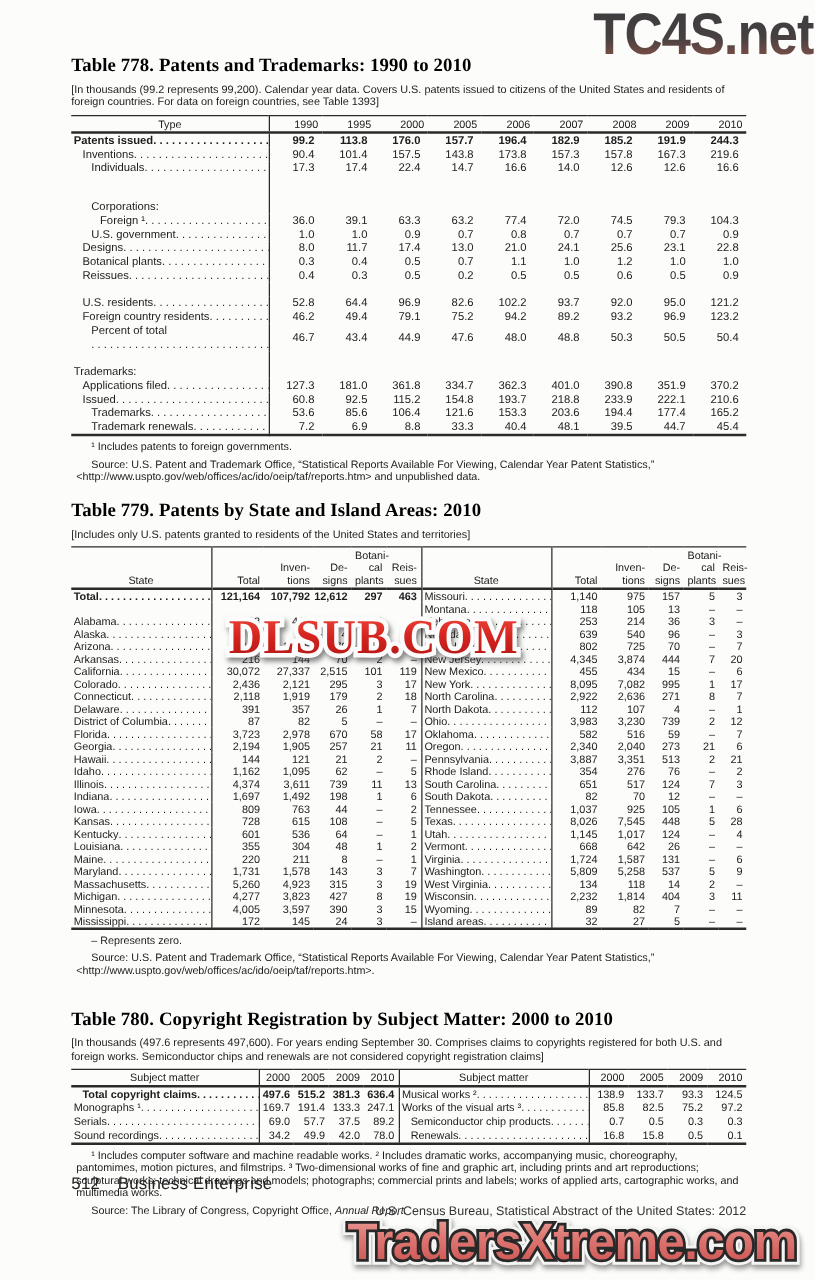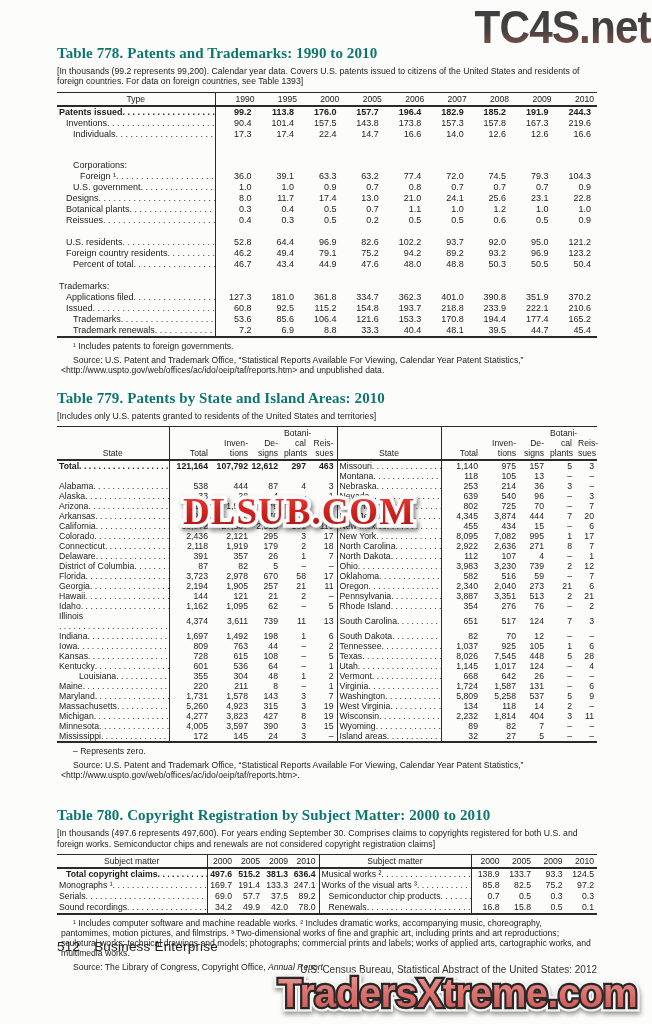--- a/index.html
+++ b/index.html
@@ -6,21 +6,21 @@
   .page {
     position:relative; width:652px; height:1024px; margin:0 auto;
     background:#fcfcfb; overflow:hidden; color:#1c1c1c;
     font-family:"Liberation Sans","DejaVu Sans",sans-serif;
   }
   .content { position:absolute; left:57px; top:0; width:540px; }
 
   .tbl-title {
     font-family:"Liberation Serif","DejaVu Serif",serif;
     font-weight:bold; font-size:15px; line-height:17px; margin:4px 0 4px 0;
-    color:#0f766e; letter-spacing:0.1px;
+    color:#000000; letter-spacing:0.1px;
   }
   .headnote { font-size:8.7px; line-height:10.3px; margin:0 0 5px 0; }
 
   table.data {
     border-collapse:collapse; table-layout:fixed; width:540px;
     border-top:1px solid #2a2a2a; border-bottom:2px solid #2a2a2a;
   }
   table.data thead th {
     font-weight:normal; font-size:8.6px; line-height:9.6px;
     border-bottom:2px solid #2a2a2a; padding:2px 3px 1px 3px;
@@ -331,21 +331,21 @@
               <td class="num">79.1</td>
               <td class="num">75.2</td>
               <td class="num">94.2</td>
               <td class="num">89.2</td>
               <td class="num">93.2</td>
               <td class="num">96.9</td>
               <td class="num">123.2</td>
             </tr>
             <tr>
               <td class="vr">
-                <div class="lab" style="padding-left: 16px;">
+                <div class="lab" style="padding-left: 16px; flex-direction: column;">
                   <span class="t">Percent of total</span>
                   <span class="d"></span>
                 </div>
               </td>
               <td class="num">46.7</td>
               <td class="num">43.4</td>
               <td class="num">44.9</td>
               <td class="num">47.6</td>
               <td class="num">48.0</td>
               <td class="num">48.8</td>
@@ -426,21 +426,21 @@
                 <div class="lab" style="padding-left: 16px;">
                   <span class="t">Trademarks</span>
                   <span class="d"></span>
                 </div>
               </td>
               <td class="num">53.6</td>
               <td class="num">85.6</td>
               <td class="num">106.4</td>
               <td class="num">121.6</td>
               <td class="num">153.3</td>
-              <td class="num">170.8</td>
+              <td class="num">203.6</td>
               <td class="num">194.4</td>
               <td class="num">177.4</td>
               <td class="num">165.2</td>
             </tr>
             <tr>
               <td class="vr">
                 <div class="lab" style="padding-left: 16px;">
                   <span class="t">Trademark renewals</span>
                   <span class="d"></span>
                 </div>
@@ -861,21 +861,21 @@
                 </div>
               </td>
               <td class="num">354</td>
               <td class="num">276</td>
               <td class="num">76</td>
               <td class="num">–</td>
               <td class="num">2</td>
             </tr>
             <tr>
               <td class="vr">
-                <div class="lab" style="padding-left: 2px; flex-direction: column;">
+                <div class="lab" style="padding-left: 2px;">
                   <span class="t">Illinois</span>
                   <span class="d"></span>
                 </div>
               </td>
               <td class="num">4,374</td>
               <td class="num">3,611</td>
               <td class="num">739</td>
               <td class="num">11</td>
               <td class="num vr">13</td>
               <td class="vr">
@@ -981,21 +981,21 @@
                 </div>
               </td>
               <td class="num">1,145</td>
               <td class="num">1,017</td>
               <td class="num">124</td>
               <td class="num">–</td>
               <td class="num">4</td>
             </tr>
             <tr>
               <td class="vr">
-                <div class="lab" style="padding-left: 2px; margin-left: 20px;">
+                <div class="lab" style="padding-left: 2px;">
                   <span class="t">Louisiana</span>
                   <span class="d"></span>
                 </div>
               </td>
               <td class="num">355</td>
               <td class="num">304</td>
               <td class="num">48</td>
               <td class="num">1</td>
               <td class="num vr">2</td>
               <td class="vr">

